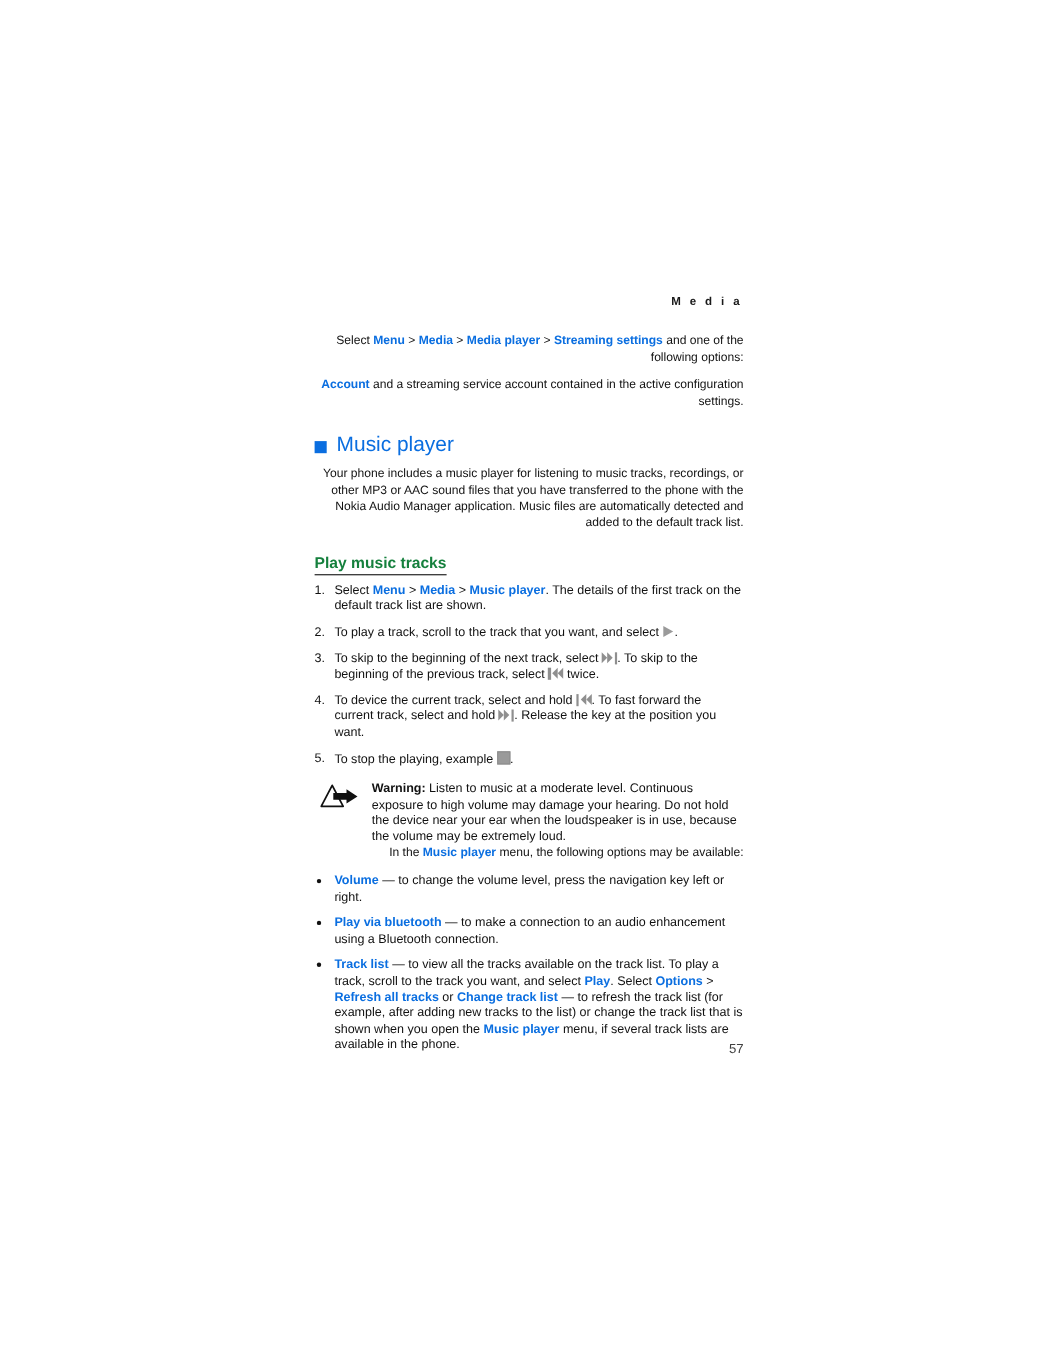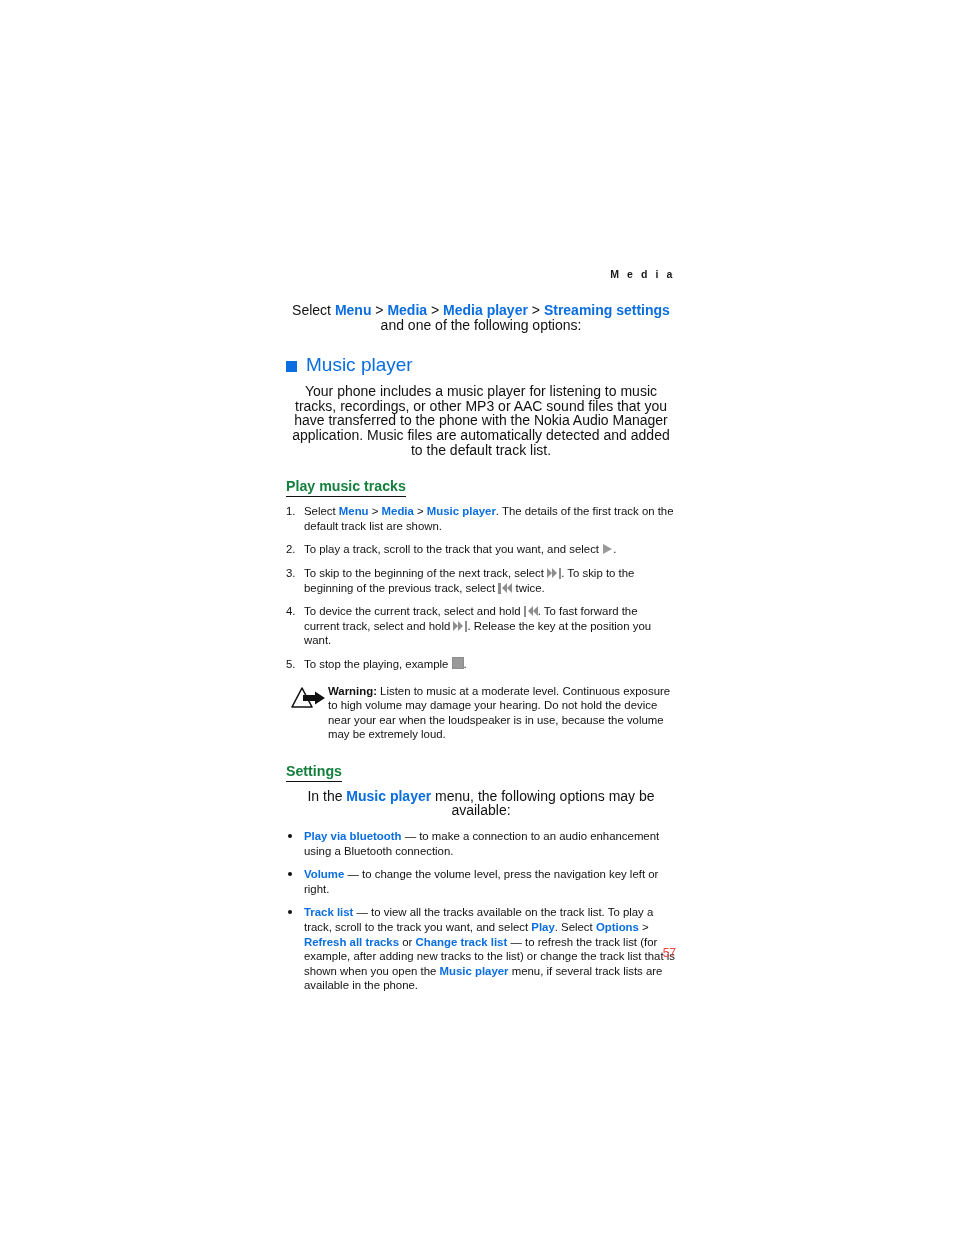--- a/index.html
+++ b/index.html
@@ -32,25 +32,25 @@
   .running-head {
     text-align: right;
     font-size: 10.5px;
     font-weight: 600;
     letter-spacing: 2.6px;
     color: #1a1a1a;
     margin: 0 0 23px 0;
     padding-right: 1px;
   }
   p.body {
-    font-size: 14px;
+    font-size: 11px;
     line-height: 14.6px;
     margin: 0 0 11px 0;
     color: #111111;
-    text-align: center;
+    text-align: right;
   }
   .blue {
     color: #0a6ee0;
     font-weight: 600;
   }
   .gt {
     color: #111111;
     font-weight: 400;
   }
   h2.chapter {
@@ -197,20 +197,21 @@
   .ic-prev .bar {
     position: absolute;
     left: 0; top: 0;
     width: 2.5px; height: 11px;
     background: #8f8f8f;
   }
 
   .warning-box {
     display: flex;
     align-items: flex-start;
+    gap: 10px;
     margin: 12px 0 0 0;
     padding-left: 5px;
   }
   .warn-icon {
     flex: 0 0 auto;
     width: 37px;
     height: 24px;
     margin-top: 2px;
   }
   .warning-text {
@@ -222,35 +223,36 @@
   }
   .warning-text b { font-weight: 700; }
 
   .page-number {
     position: absolute;
     left: 286px;
     top: 946px;
     width: 390px;
     text-align: right;
     font-size: 12px;
-    color: #ef4444;
+    color: #404040;
   }
 </style>
 </head>
 <body>
 
 <div class="page">
 
   <div class="content-col">
 
     <div class="running-head">M e d i a</div>
 
     <p class="body"><span>Select </span><span class="blue">Menu</span><span class="gt"> &gt; </span><span class="blue">Media</span><span class="gt"> &gt; </span><span class="blue">Media player</span><span class="gt"> &gt; </span><span class="blue">Streaming settings</span><span> and one of the following options:</span></p>
 
 
+    <p class="body"><span class="blue">Account</span><span> and a streaming service account contained in the active configuration settings.</span></p>
 
     <h2 class="chapter">
         <span class="sq-bullet"></span>
         <span>Music player</span>
       </h2>
 
     <p class="body">Your phone includes a music player for listening to music tracks, recordings, or other MP3 or AAC sound files that you have transferred to the phone with the Nokia Audio Manager application. Music files are automatically detected and added to the default track list.</p>
 
     <div class="subwrap">
       <h3 class="sub">Play music tracks</h3>
@@ -275,34 +277,31 @@
     </ol>
 
     <div class="warning-box">
       <svg class="warn-icon" viewBox="0 0 37 24">
         <polygon points="11,2 21,21 1,21" fill="#ffffff" stroke="#111111" stroke-width="1.6" stroke-linejoin="round"></polygon>
         <path d="M12,9 L24,9 L24,5.5 L34,12 L24,18.5 L24,15 L12,15 Z" fill="#111111"></path>
       </svg>
       <p class="warning-text"><b>Warning:</b><span> Listen to music at a moderate level. Continuous exposure to high volume may damage your hearing. Do not hold the device near your ear when the loudspeaker is in use, because the volume may be extremely loud.</span></p>
     </div>
 
-    <div class="subwrap">
-      <h3 class="sub">Settings</h3>
-    </div>
 
     <p class="body"><span>In the </span><span class="blue">Music player</span><span> menu, the following options may be available:</span></p>
 
     <ul class="bullets">
       <li>
+        <span class="dot"></span><span class="blue">Volume</span><span> — to change the volume level, press the navigation key left or right.</span>
+      </li>
+      <li>
         <span class="dot"></span><span class="blue">Play via bluetooth</span><span> — to make a connection to an audio enhancement using a Bluetooth connection.</span>
       </li>
       <li>
-        <span class="dot"></span><span class="blue">Volume</span><span> — to change the volume level, press the navigation key left or right.</span>
-      </li>
-      <li>
         <span class="dot"></span><span class="blue">Track list</span><span> — to view all the tracks available on the track list. To play a track, scroll to the track you want, and select </span><span class="blue">Play</span><span>. Select </span><span class="blue">Options</span><span> &gt; </span><span class="blue">Refresh all tracks</span><span> or </span><span class="blue">Change track list</span><span> — to refresh the track list (for example, after adding new tracks to the list) or change the track list that is shown when you open the </span><span class="blue">Music player</span><span> menu, if several track lists are available in the phone.</span>
       </li>
     </ul>
 
   </div>
 
   <div class="page-number">57</div>
 
 </div>
 

